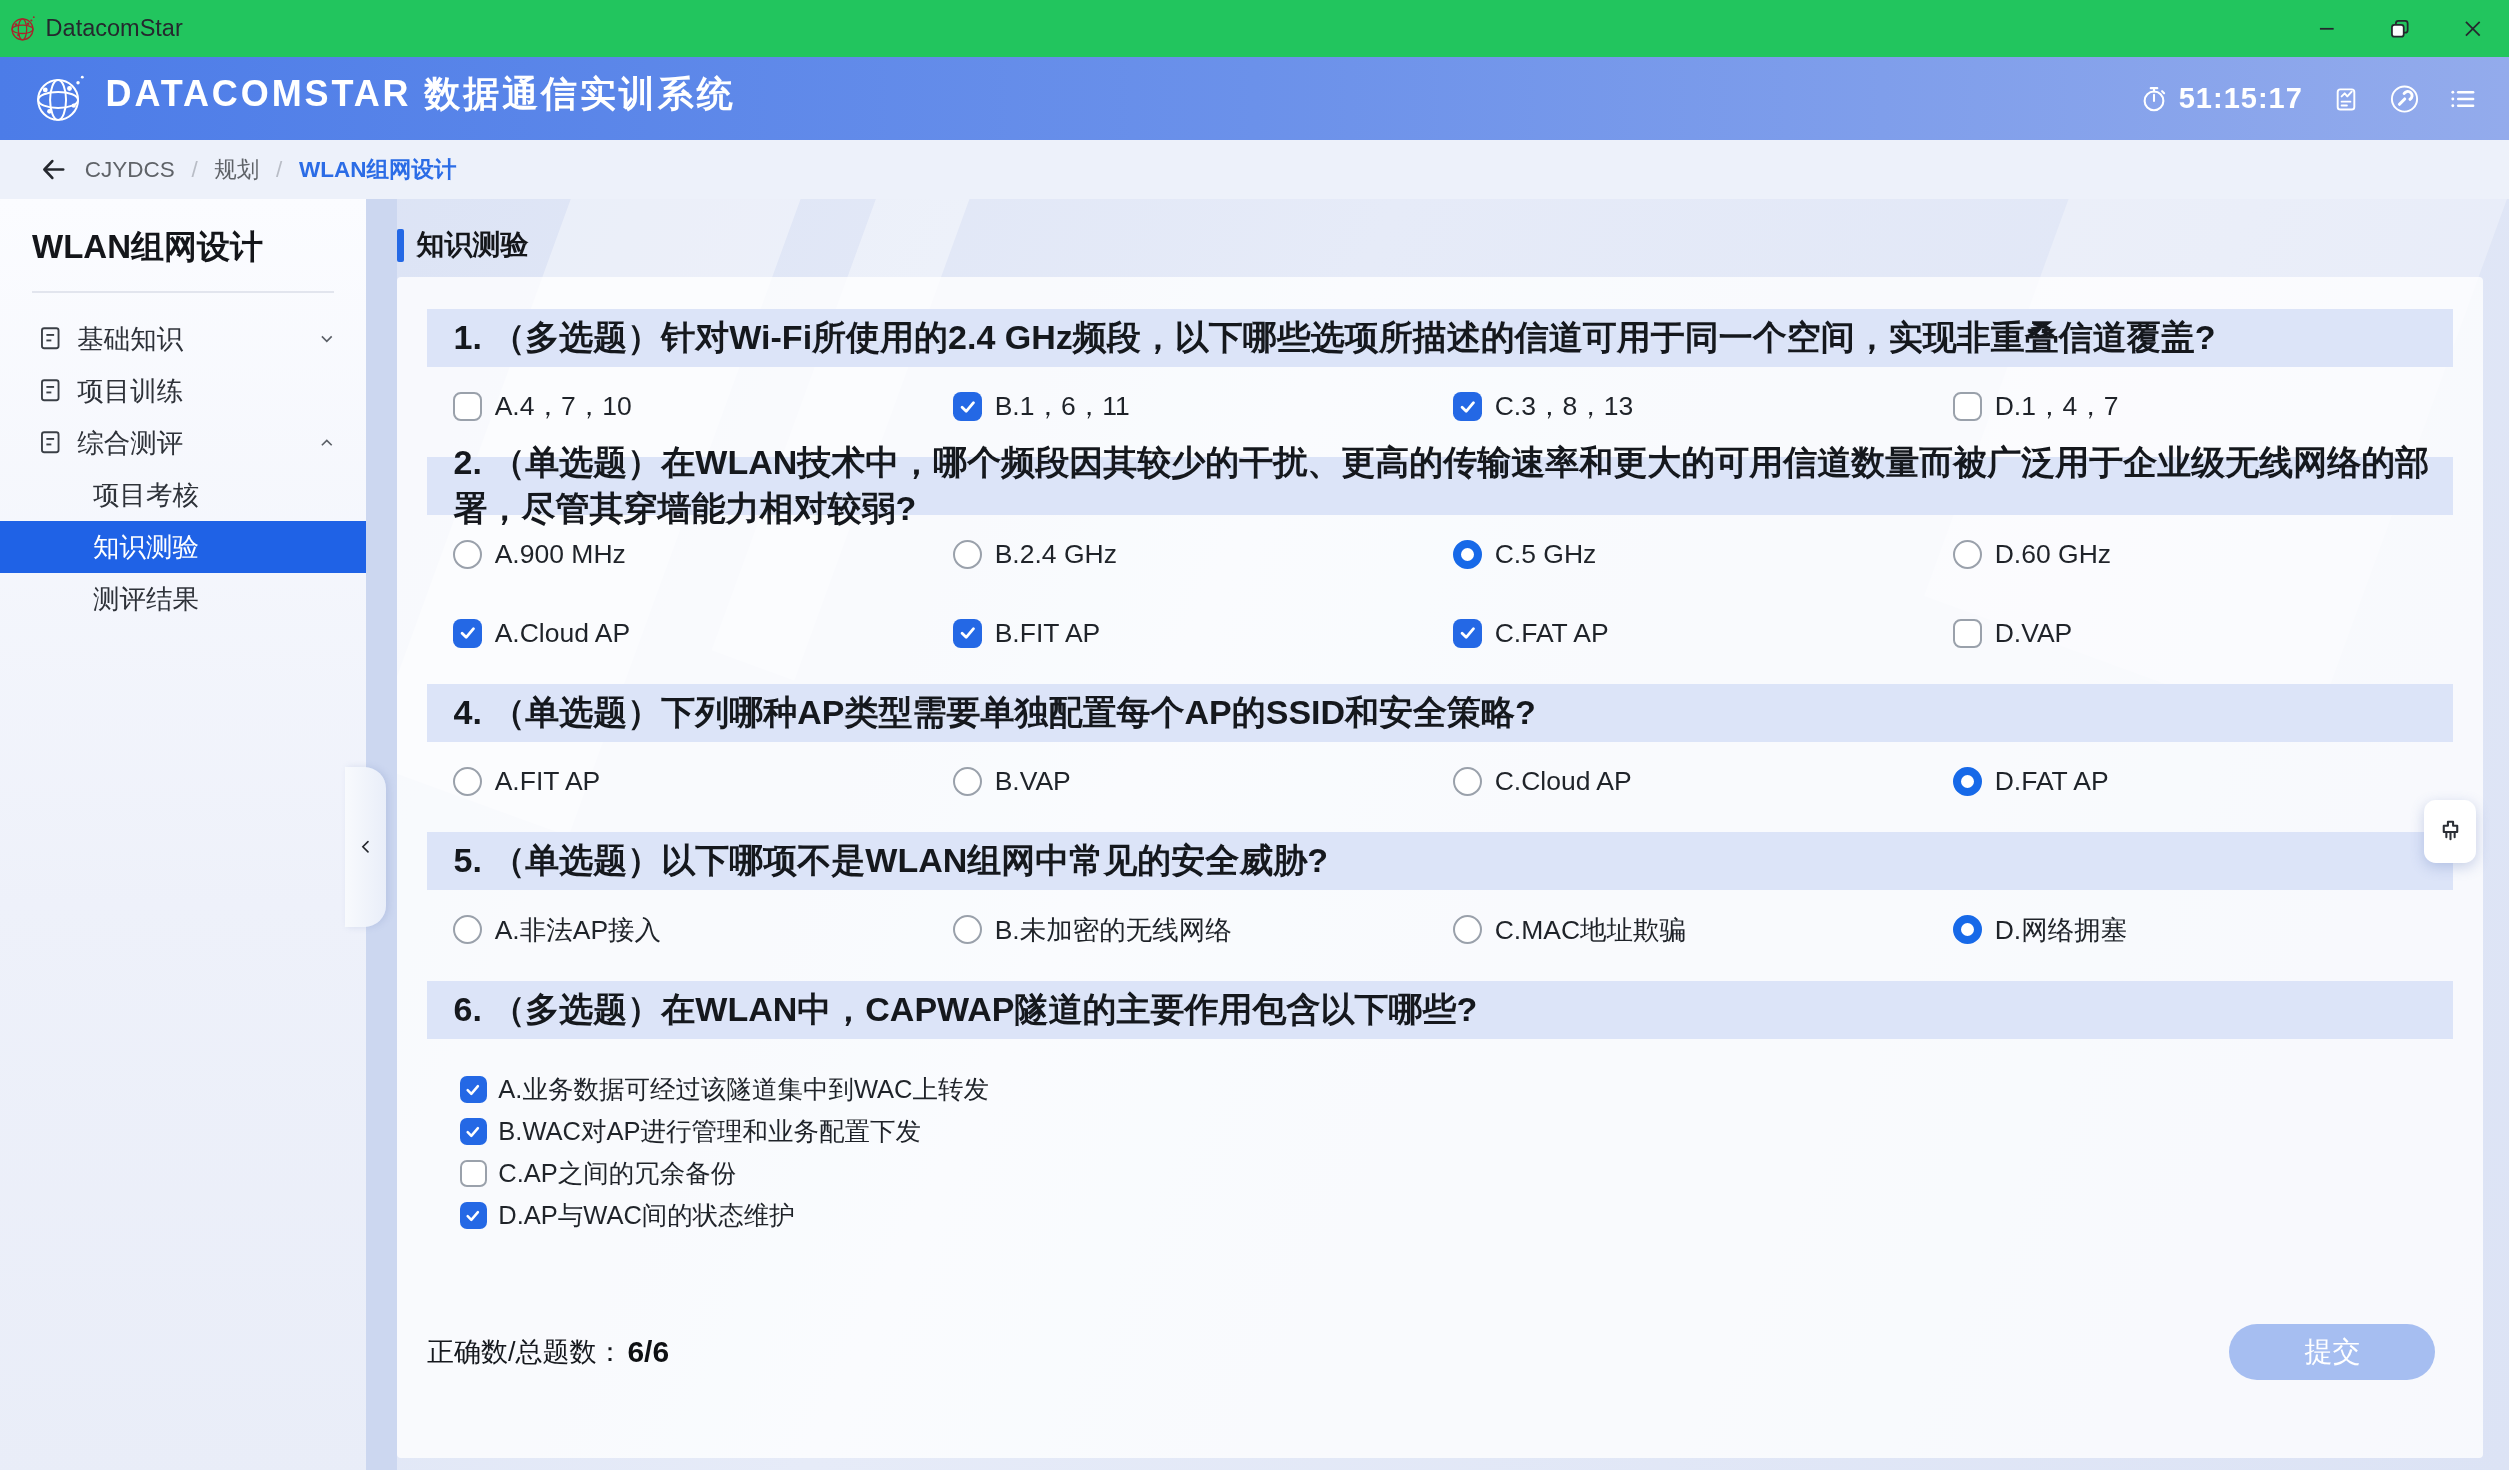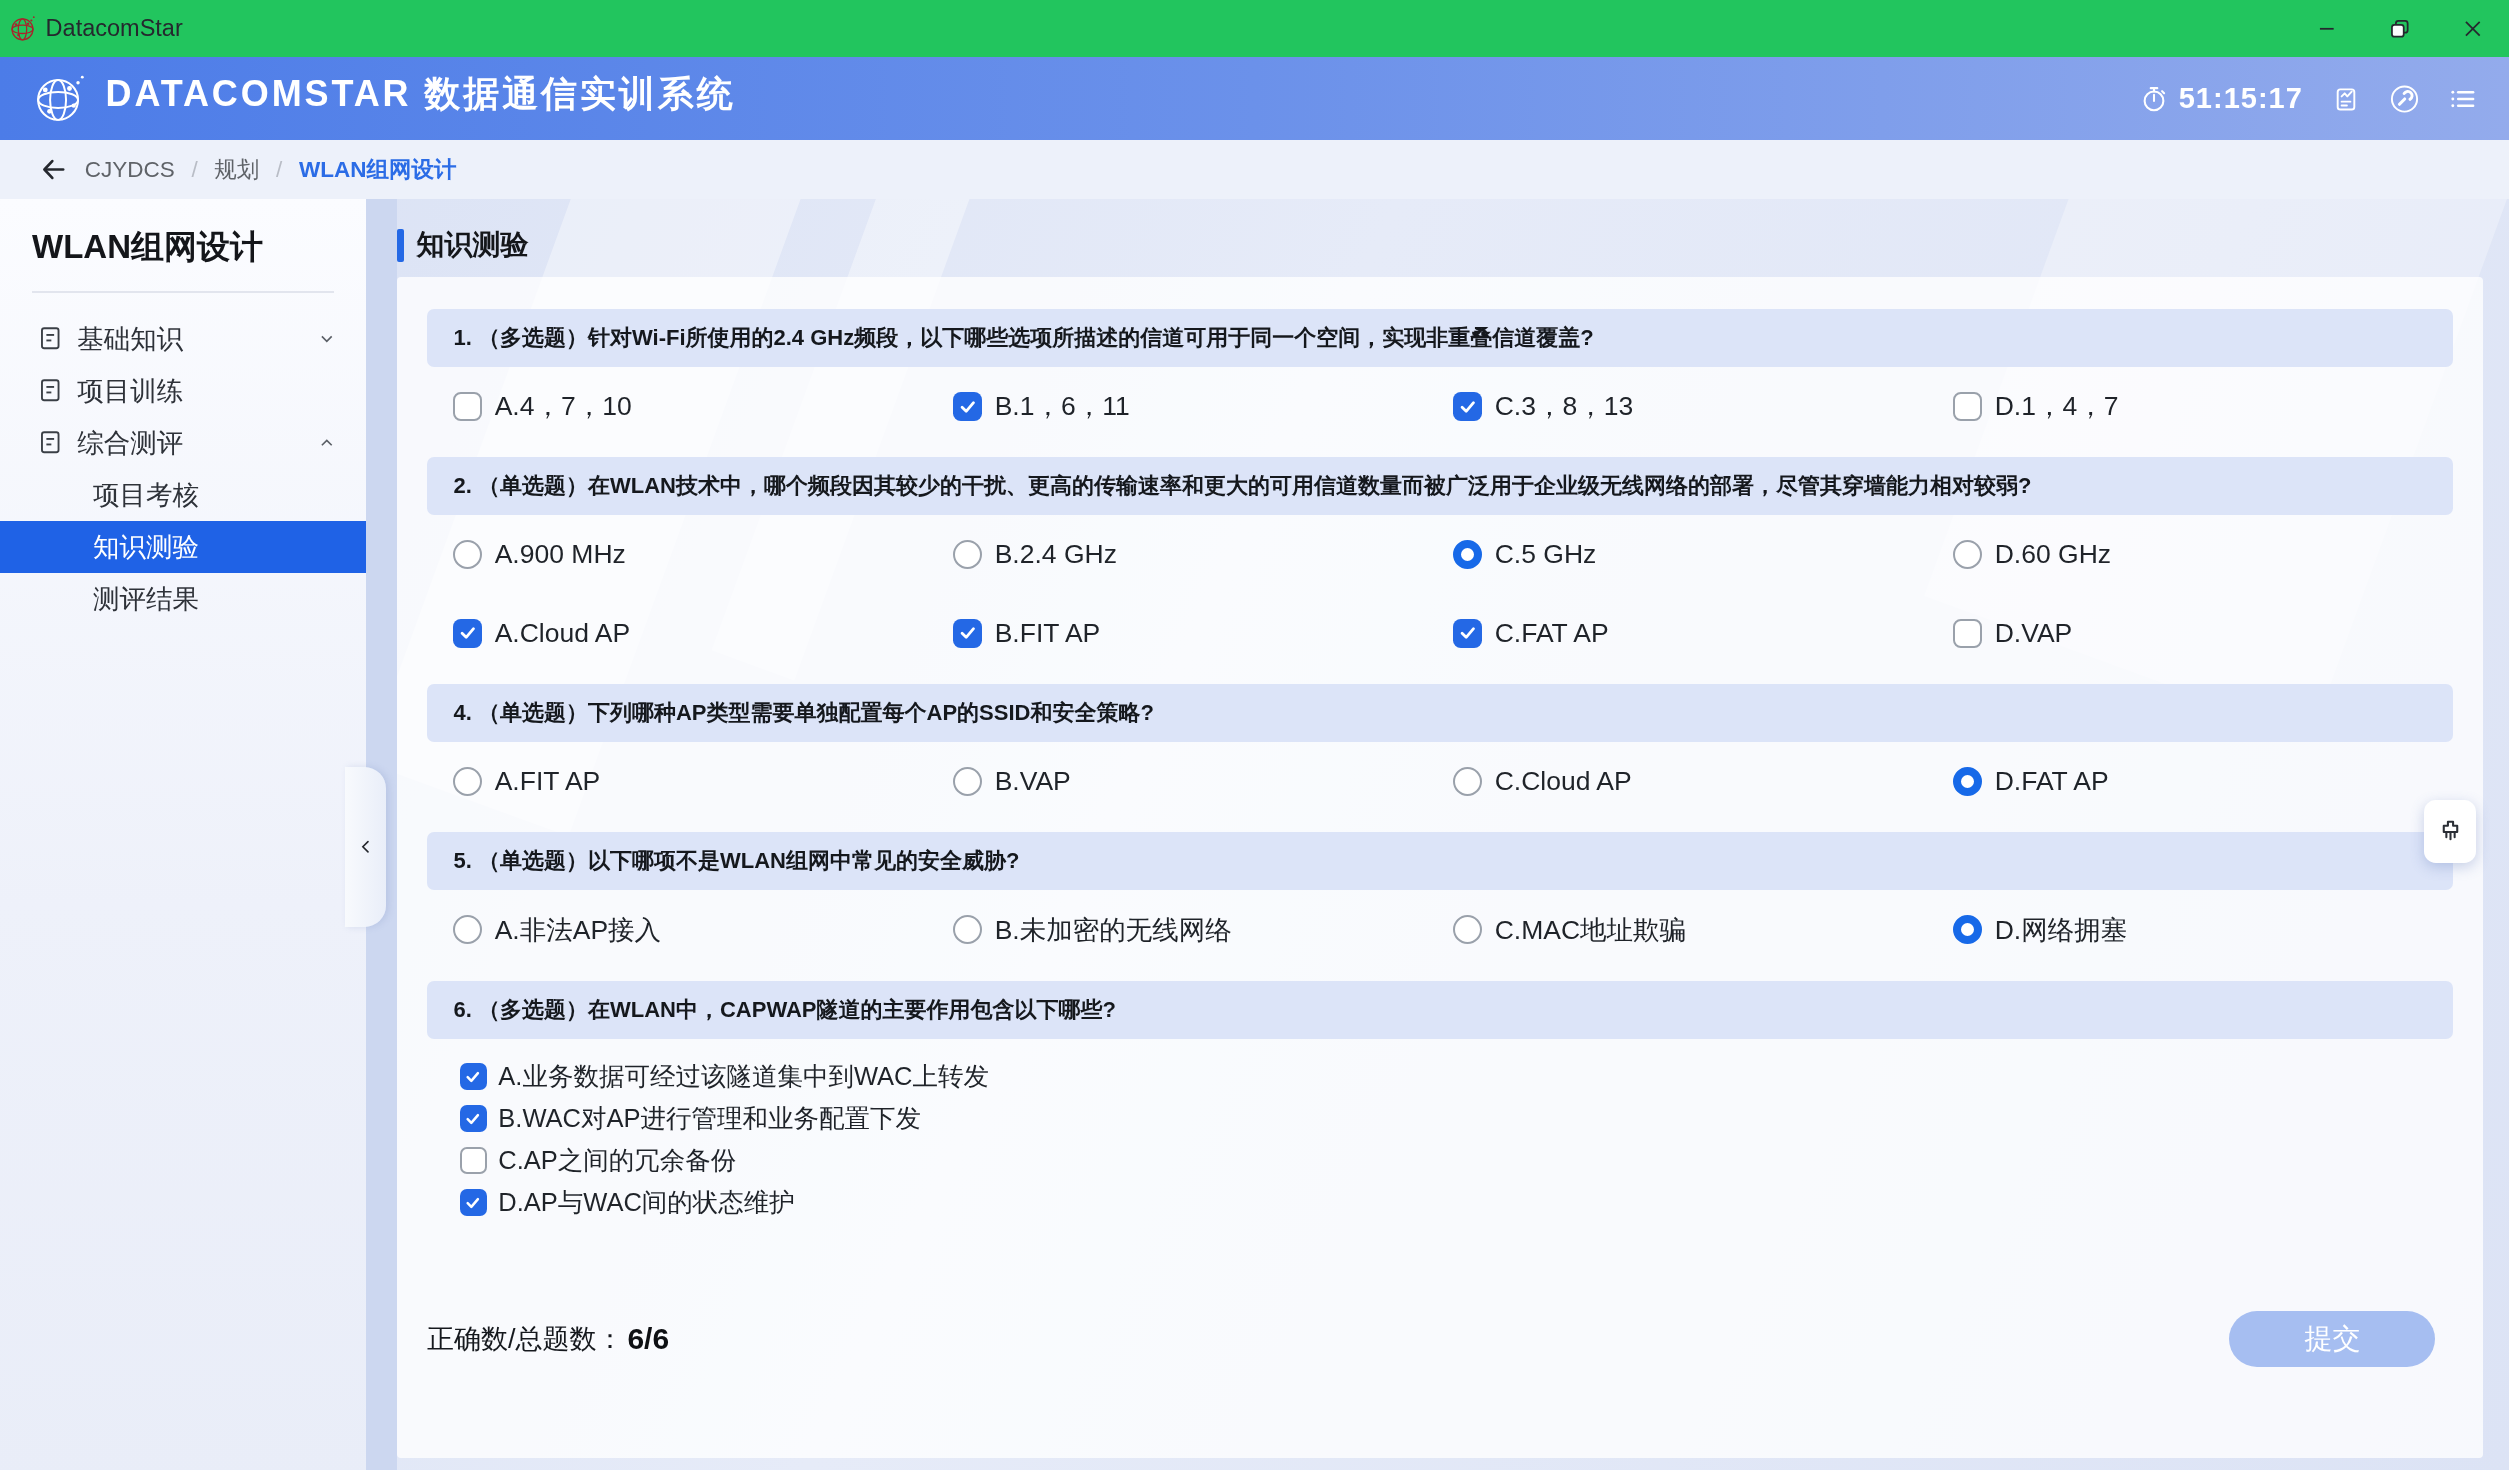--- a/index.html
+++ b/index.html
@@ -55,25 +55,25 @@
   
   .main-heading { position:absolute; left:397px; top:27.4px; display:flex; align-items:center; gap:12.7px; z-index:2; }
   .heading-bar { width:6.9px; height:33px; background:#2468e5; border-radius:2px; }
   .heading-text { font-size:28px; font-weight:bold; color:#14161a; }
 
   .card { position:absolute; left:397px; top:78px; width:2086px; height:1181px;
     background:rgba(255,255,255,.78); border-radius:3.9px; padding-top:32px; z-index:1; }
 
   .question { margin-top:23.5px; }
   .question:first-child { margin-top:0; }
-  .q-band { margin:0 30px; height:58px; background:#dce4f8; border-radius:7px;
-    display:flex; align-items:center; padding-left:26.5px; font-size:22px; font-weight:bold; color:#15181d; }
+  .q-band { margin:0 30px; height:58px; background:#dce4f8; border-radius:0;
+    display:flex; align-items:center; padding-left:26.5px; font-size:34px; font-weight:bold; color:#15181d; }
   .opt-row { display:flex; padding-left:56px; margin-top:11.8px; height:55px; align-items:center; }
   .opt { width:500px; display:flex; align-items:center; gap:12.7px; font-size:26.5px; color:#1f2329; cursor:pointer; }
-  .opt-col { padding-left:63px; margin-top:17px; display:flex; flex-direction:column; }
+  .opt-col { padding-left:63px; margin-top:30px; display:flex; flex-direction:column; }
   .opt-v { height:42px; display:flex; align-items:center; gap:11.8px; font-size:25.5px; color:#1f2329; cursor:pointer; }
 
   .cb { flex:none; width:29px; height:29px; border-radius:7.8px; border:2.5px solid #9aa1ab; background:#fff;
     display:flex; align-items:center; justify-content:center; }
   .cb svg { display:none; }
   .cb.on { border:none; background:#2468e5; }
   .cb.on svg { display:block; }
   .cb.sm { width:26.5px; height:26.5px; border-radius:6.9px; }
   .rb { flex:none; width:29px; height:29px; border-radius:50%; border:2.5px solid #9aa1ab; background:#fff; }
   .rb.on { border:8.8px solid #1769e8; }

